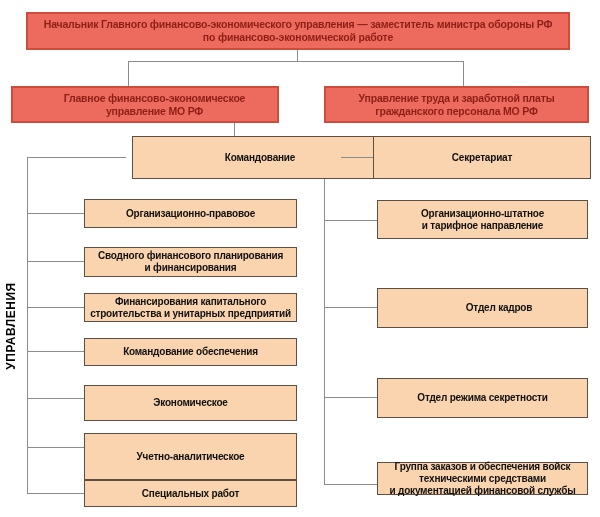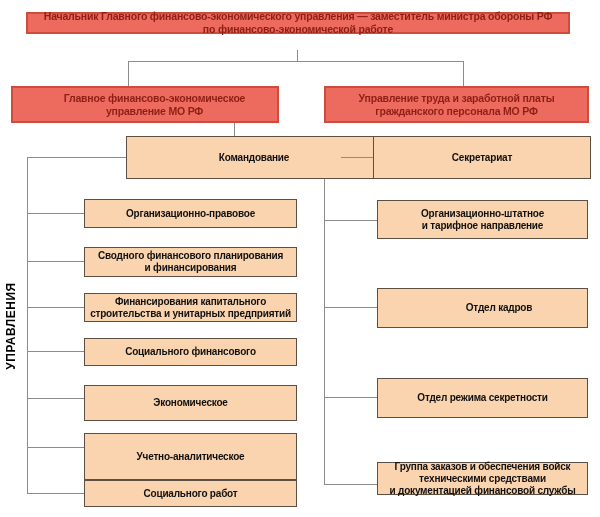--- a/index.html
+++ b/index.html
@@ -25,24 +25,24 @@
     background:var(--peach_fill);border:1px solid var(--peach_border);
     color:var(--text);font-size:10px;line-height:12px;
   }
   .line{position:absolute;background:var(--line);}
   .h{height:1px;} .v{width:1px;}
   .side-label{
     position:absolute;left:11px;top:326px;transform:translate(-50%,-50%) rotate(-90deg);
     font-size:12px;letter-spacing:0.5px;color:#000;white-space:nowrap;
   }
   
-  .b-root{left:26px;top:12px;width:544px;height:22px;text-align:center;}
+  .b-root{left:26px;top:12px;width:544px;height:38px;text-align:center;}
   .b-l2l{left:11px;top:86px;width:268px;height:37px;padding-left:19px;}
   .b-l2r{left:324px;top:86px;width:265px;height:37px;}
-  .b-cmd{left:126px;top:136px;width:256px;height:43px;text-align:right;}
+  .b-cmd{left:132px;top:136px;width:256px;height:43px;text-align:right;}
   .b-sec{left:373px;top:136px;width:218px;height:43px;}
   .dep{left:84px;width:213px;}
   .d0{top:199px;height:29px;} .d1{top:247px;height:30px;} .d2{top:293px;height:29px;}
   .d3{top:338px;height:28px;} .d4{top:385px;height:36px;} .d5{top:433px;height:47px;}
   .d6{top:480px;height:27px;}
   .unit{left:377px;width:211px;}
   .u0{top:200px;height:39px;} .u1{top:288px;height:40px;padding-left:33px;}
   .u2{top:378px;height:40px;} .u3{top:462px;height:33px;}
 </style>
 </head>
@@ -85,24 +85,24 @@
   <div class="line h" style="left:324px;top:397px;width:53px;"></div>
   <div class="line h" style="left:324px;top:484px;width:53px;"></div>
 
   <div class="side-label">УПРАВЛЕНИЯ</div>
 
   <div class="box box-peach dep d0">Организационно-правовое</div>
   <div class="box box-peach dep d1">Сводного финансового планирования
 и финансирования</div>
   <div class="box box-peach dep d2">Финансирования капитального
 строительства и унитарных предприятий</div>
-  <div class="box box-peach dep d3">Социального финансового</div>
+  <div class="box box-peach dep d3">Командование обеспечения</div>
   <div class="box box-peach dep d4">Экономическое</div>
   <div class="box box-peach dep d5">Учетно-аналитическое</div>
-  <div class="box box-peach dep d6">Социального работ</div>
+  <div class="box box-peach dep d6">Специальных работ</div>
 
   <div class="box box-peach unit u0">Организационно-штатное
 и тарифное направление</div>
   <div class="box box-peach unit u1">Отдел кадров</div>
   <div class="box box-peach unit u2">Отдел режима секретности</div>
   <div class="box box-peach unit u3">Группа заказов и обеспечения войск
 техническими средствами
 и документацией финансовой службы</div>
 
 </div>

